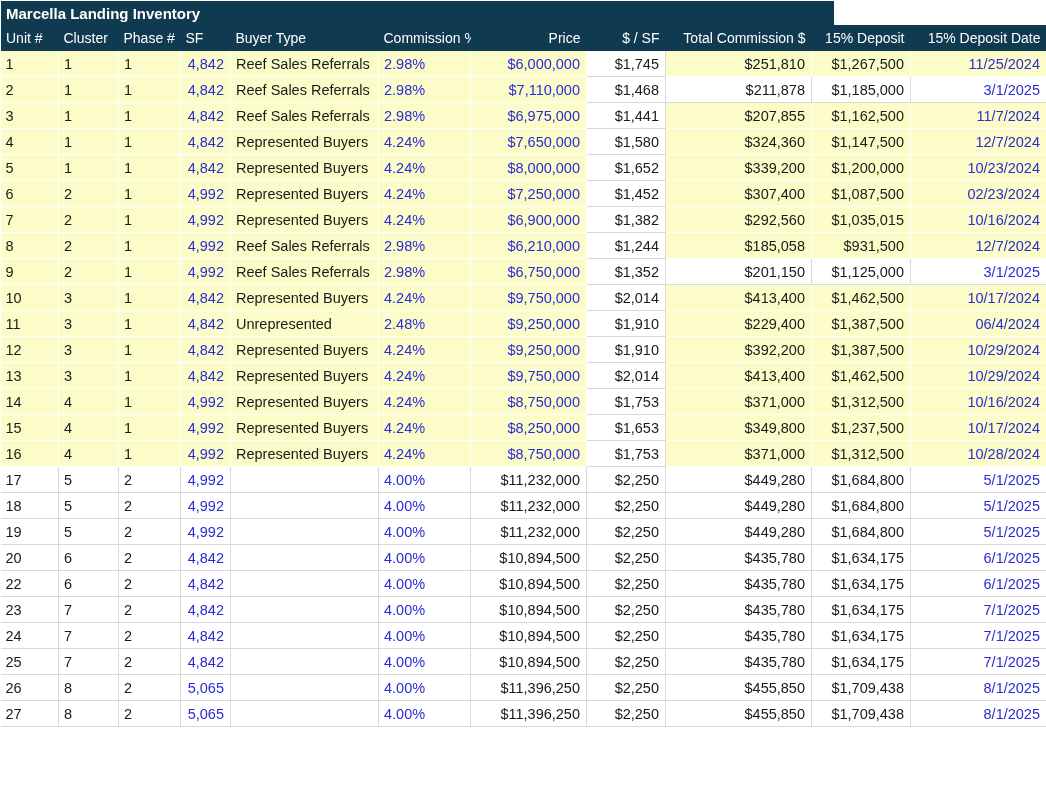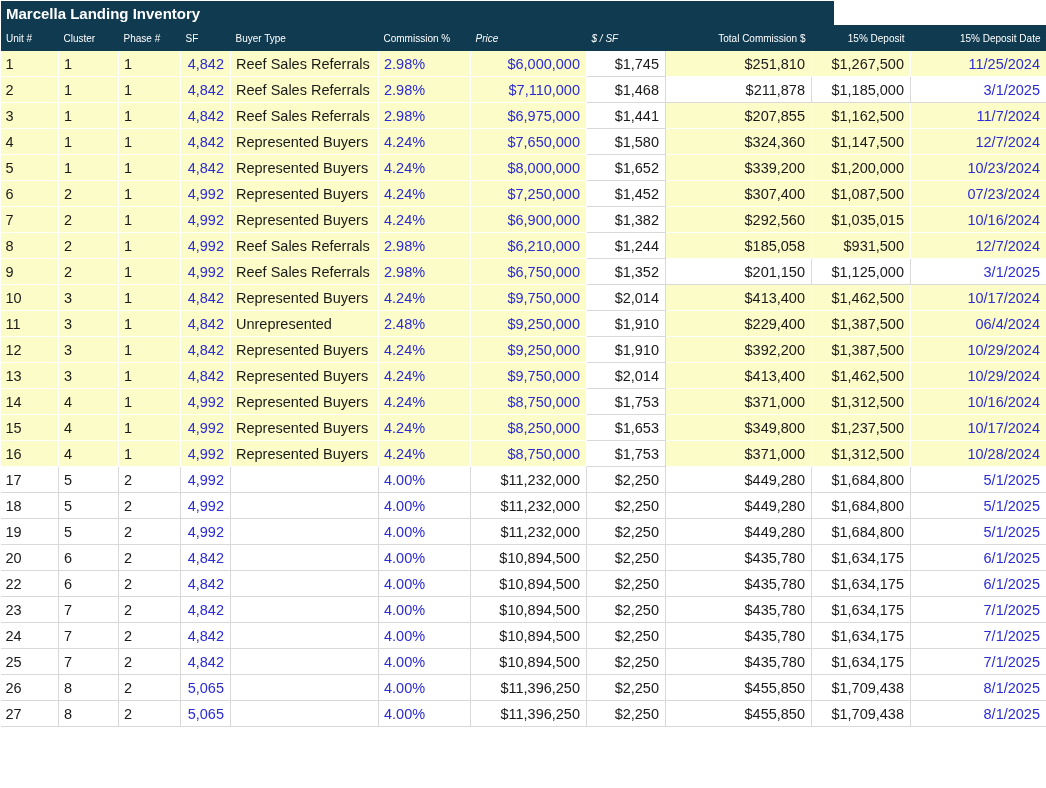--- a/index.html
+++ b/index.html
@@ -16,32 +16,32 @@
     padding-left:5px;box-sizing:border-box;
     border-left:1px solid #ffffff;border-top:1px solid #ffffff;
     white-space:nowrap;
   }
   table{
     border-collapse:collapse;table-layout:fixed;
     width:1046px;font-size:14.5px;
   }
   thead th{
     background:#0F3A50;color:#ffffff;
-    height:26px;font-weight:normal;font-size:10px;
+    height:26px;font-weight:normal;font-size:14px;
     padding:0 6px 0 5px;white-space:nowrap;overflow:hidden;
   }
   thead tr th:first-child{border-left:1px solid #ffffff;}
   tbody td{
     height:25px;padding:0 6px 0 5px;
     white-space:nowrap;overflow:hidden;
     border-right:1px solid #D9D9D9;border-bottom:1px solid #D9D9D9;
   }
   .a-left{text-align:left;}
   .a-right{text-align:right;}
-  .a-center{text-align:left;font-style:italic;}
+  .a-center{text-align:right;}
   .bg-y{background:#FCFCC8;border-right-color:#ffffff;border-bottom-color:#ffffff;}
   .bg-w{background:#ffffff;border-right-color:#D9D9D9;border-bottom-color:#D9D9D9;}
   .t-blue{color:#2B2BD5;}
   .t-black{color:#1A1A1A;}
 </style>
 </head>
 <body>
 
 <div class="sheet">
   <div class="title-row">
@@ -146,21 +146,21 @@
           <td class="a-left bg-y t-black">6</td>
           <td class="a-left bg-y t-black">2</td>
           <td class="a-left bg-y t-black">1</td>
           <td class="a-right bg-y t-blue">4,992</td>
           <td class="a-left bg-y t-black">Represented Buyers</td>
           <td class="a-left bg-y t-blue">4.24%</td>
           <td class="a-right bg-y t-blue">$7,250,000</td>
           <td class="a-right bg-w t-black">$1,452</td>
           <td class="a-right bg-y t-black">$307,400</td>
           <td class="a-right bg-y t-black">$1,087,500</td>
-          <td class="a-right bg-y t-blue">07/23/2024</td>
+          <td class="a-right bg-y t-blue">02/23/2024</td>
         </tr>
         <tr>
           <td class="a-left bg-y t-black">7</td>
           <td class="a-left bg-y t-black">2</td>
           <td class="a-left bg-y t-black">1</td>
           <td class="a-right bg-y t-blue">4,992</td>
           <td class="a-left bg-y t-black">Represented Buyers</td>
           <td class="a-left bg-y t-blue">4.24%</td>
           <td class="a-right bg-y t-blue">$6,900,000</td>
           <td class="a-right bg-w t-black">$1,382</td>

